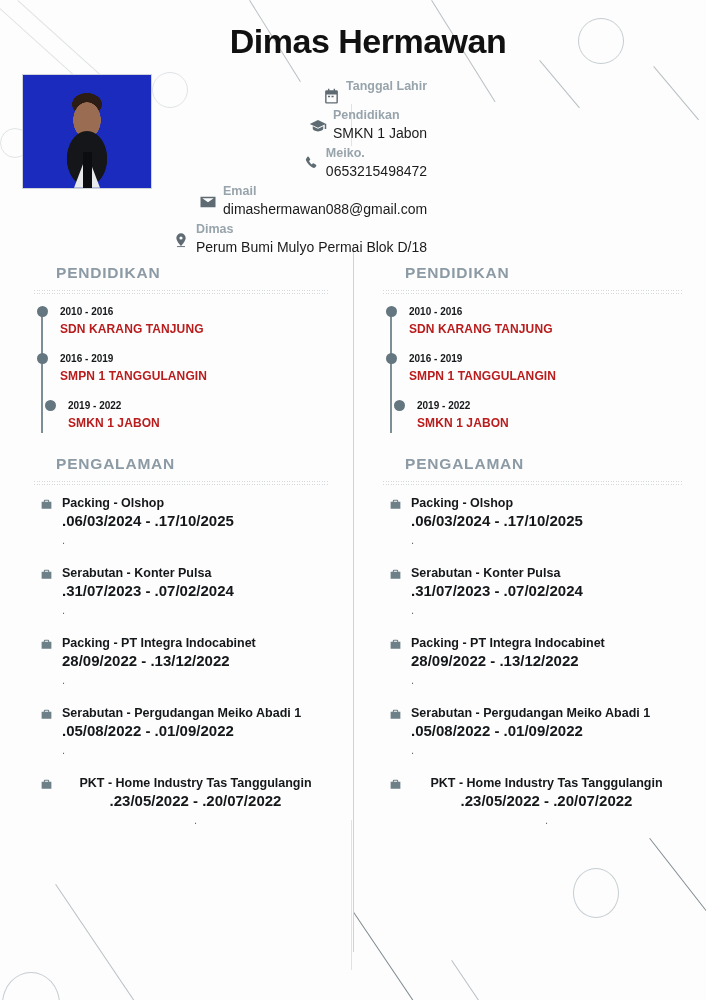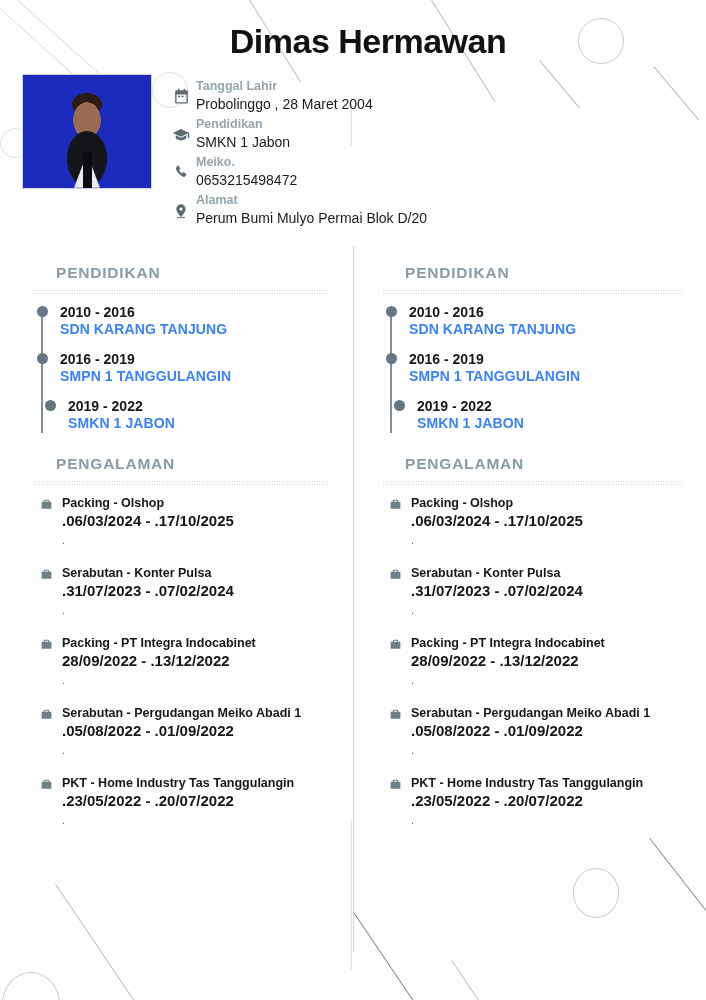--- a/index.html
+++ b/index.html
@@ -107,20 +107,21 @@
     clip-path: polygon(50% 0, 100% 100%, 0 100%);
     z-index: 2;
   }
   .contact-block {
     margin-left: 18px;
     padding-top: 2px;
   }
   .contact-row {
     display: flex;
     align-items: flex-start;
+    justify-content: flex-end;
   }
   .c-icon {
     width: 22px;
     flex: 0 0 22px;
     display: flex;
     align-items: center;
     justify-content: center;
     padding-top: 12px;
     color: #5f6b73;
   }
@@ -195,44 +196,44 @@
   .edu-item .dot {
     position: absolute;
     left: -23px;
     top: 2px;
     width: 11px;
     height: 11px;
     border-radius: 50%;
     background: #64767f;
   }
   .edu-years {
-    font-size: 14px;
+    font-size: 10px;
     font-weight: bold;
     color: #15181a;
     line-height: 16px;
   }
   .edu-school {
-    font-size: 14px;
-    font-weight: bold;
-    color: #3b82f6;
+    font-size: 12px;
+    font-weight: bold;
+    color: #b91c1c;
     line-height: 19px;
     letter-spacing: 0.1px;
   }
 
   
   .exp-list {
     margin-top: 10px;
     padding-left: 6px;
   }
   .exp-item {
     position: relative;
     padding-left: 22px;
     margin-bottom: 19px;
   }
-  .exp-item:last-child { margin-bottom: 10px; }
+  .exp-item:last-child { margin-bottom: 10px; text-align: center; }
   .exp-item .bag {
     position: absolute;
     left: 0;
     top: 2px;
     color: #6d8088;
   }
   .exp-role {
     font-size: 12.5px;
     font-weight: bold;
     color: #15181a;
@@ -292,21 +293,20 @@
       <div class="contact-block">
 
         <div class="contact-row">
           <span class="c-icon">
             <svg width="17" height="17" viewBox="0 0 24 24" fill="currentColor">
               <path d="M7 1h2v2h6V1h2v2h2a2 2 0 0 1 2 2v15a2 2 0 0 1-2 2H5a2 2 0 0 1-2-2V5a2 2 0 0 1 2-2h2V1zM5 9v11h14V9H5zm2 2h3v2H7v-2zm5 0h3v2h-3v-2z"></path>
             </svg>
           </span>
           <span class="c-text">
             <span class="c-label">Tanggal Lahir</span>
-            <div class="c-value">Probolinggo , 28 Maret 2004</div>
           </span>
         </div>
 
         <div class="contact-row">
           <span class="c-icon">
             <svg width="18" height="18" viewBox="0 0 24 24" fill="currentColor">
               <path d="M12 4 1 9.2l11 5.2 9-4.25V16h2V9.2L12 4z"></path>
               <path d="M5 12.3v3.5c0 1.9 3.1 3.4 7 3.4s7-1.5 7-3.4v-3.5l-7 3.3-7-3.3z"></path>
             </svg>
           </span>
@@ -321,31 +321,42 @@
             <svg width="16" height="16" viewBox="0 0 24 24" fill="currentColor">
               <path d="M6.6 2.5a1.6 1.6 0 0 1 2.2.5l1.8 2.9a1.6 1.6 0 0 1-.3 2.1l-1.3 1c.6 1.6 2.4 3.9 4.3 5.1l1.1-1.2a1.6 1.6 0 0 1 2.1-.2l2.8 1.9c.8.5.9 1.6.4 2.3l-1.2 1.5c-.8 1-2.2 1.3-3.5.8C10.9 17.3 6.5 12.8 4.6 8.2c-.5-1.3-.2-2.6.7-3.4l1.3-2.3z"></path>
             </svg>
           </span>
           <span class="c-text">
             <span class="c-label">Meiko.</span>
             <div class="c-value">0653215498472</div>
           </span>
         </div>
 
+        <div class="contact-row">
+          <span class="c-icon">
+            <svg width="18" height="18" viewBox="0 0 24 24" fill="currentColor">
+              <path d="M2 5h20v14H2V5zm2.4 2L12 12.4 19.6 7H4.4z"></path>
+            </svg>
+          </span>
+          <span class="c-text">
+            <span class="c-label">Email</span>
+            <div class="c-value">dimashermawan088@gmail.com</div>
+          </span>
+        </div>
 
         <div class="contact-row">
           <span class="c-icon">
             <svg width="16" height="18" viewBox="0 0 24 24" fill="currentColor">
               <path d="M12 2a7 7 0 0 0-7 7c0 4.8 7 12 7 12s7-7.2 7-12a7 7 0 0 0-7-7zm0 9.4A2.4 2.4 0 1 1 12 6.6a2.4 2.4 0 0 1 0 4.8z"></path>
               <rect x="6" y="21.2" width="12" height="1.4"></rect>
             </svg>
           </span>
           <span class="c-text">
-            <span class="c-label">Alamat</span>
-            <div class="c-value">Perum Bumi Mulyo Permai Blok D/20</div>
+            <span class="c-label">Dimas</span>
+            <div class="c-value">Perum Bumi Mulyo Permai Blok D/18</div>
           </span>
         </div>
 
       </div>
     </div>
   </div>
 
   <div class="columns">
 
     <div class="col col-left">

